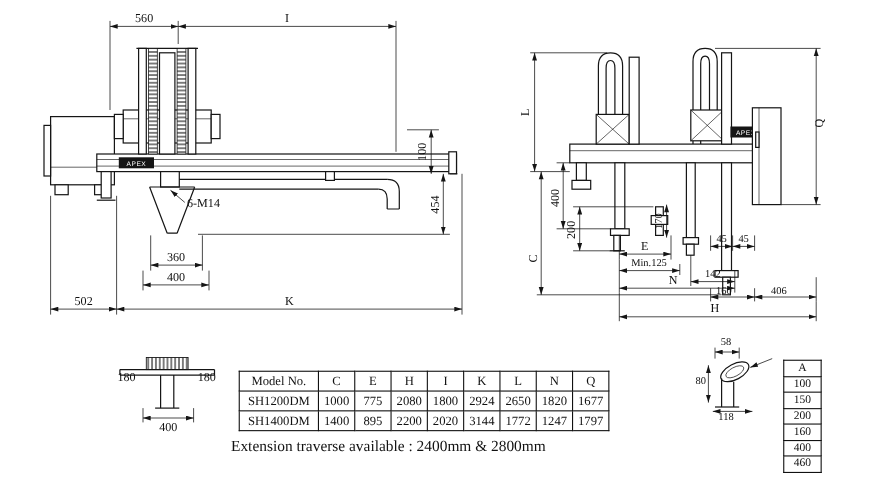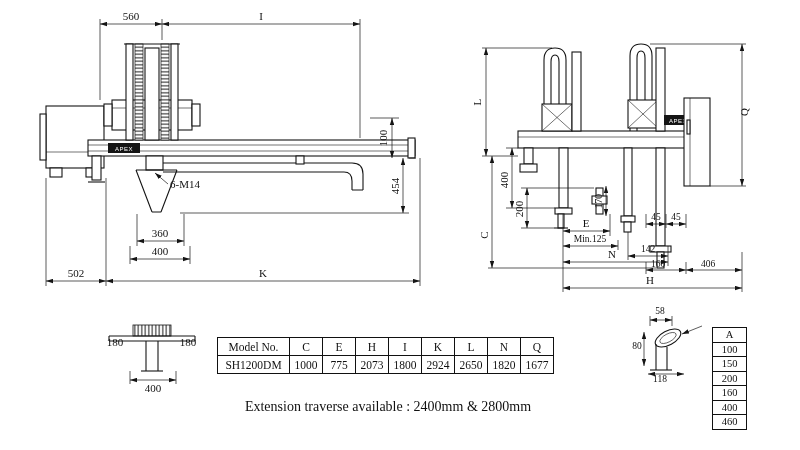--- a/index.html
+++ b/index.html
@@ -15,21 +15,21 @@
   .dimtxt { font-family:"Liberation Serif", serif; font-size:11px; fill:#111; }
   .dimtxt-sm { font-size:9.5px; }
   .badge-txt { font-family:"Liberation Sans", sans-serif; font-size:6px; fill:#fff; letter-spacing:0.5px; }
 
   
   table.spec { position:absolute; left:217px; top:337px; border-collapse:collapse; font-size:11.5px; color:#111; background:#fff; }
   table.spec th, table.spec td { border:1px solid #111; text-align:center; font-weight:normal; height:18px; padding:0 2px; }
   table.spec th:first-child, table.spec td:first-child { width:72px; }
   table.spec th:not(:first-child), table.spec td:not(:first-child) { width:33px; }
 
-  .note { position:absolute; left:210px; top:399px; width:356px; text-align:center; font-size:14px; color:#111; }
+  .note { position:absolute; left:210px; top:399px; width:356px; text-align:left; font-size:14px; color:#111; }
 
   
   table.atable { position:absolute; left:712px; top:327px; border-collapse:collapse; font-size:10.5px; color:#111; background:#fff; }
   table.atable th, table.atable td { border:1px solid #111; width:34px; height:14.5px; text-align:center; font-weight:normal; }
 </style>
 </head>
 <body>
 
 <div class="sheet">
 
@@ -299,27 +299,38 @@
     <th>I</th>
     <th>K</th>
     <th>L</th>
     <th>N</th>
     <th>Q</th>
   </tr>
   <tr>
     <td>SH1200DM</td>
     <td>1000</td>
     <td>775</td>
-    <td>2073</td>
+    <td>2080</td>
     <td>1800</td>
     <td>2924</td>
     <td>2650</td>
     <td>1820</td>
     <td>1677</td>
   </tr>
+  <tr>
+    <td>SH1400DM</td>
+    <td>1400</td>
+    <td>895</td>
+    <td>2200</td>
+    <td>2020</td>
+    <td>3144</td>
+    <td>1772</td>
+    <td>1247</td>
+    <td>1797</td>
+  </tr>
 </tbody>
     </table>
 
 <div class="note">Extension traverse available : 2400mm &amp; 2800mm</div>
 
 <table class="atable">
   <tbody>
         <tr>
           <th>A</th>
         </tr>

